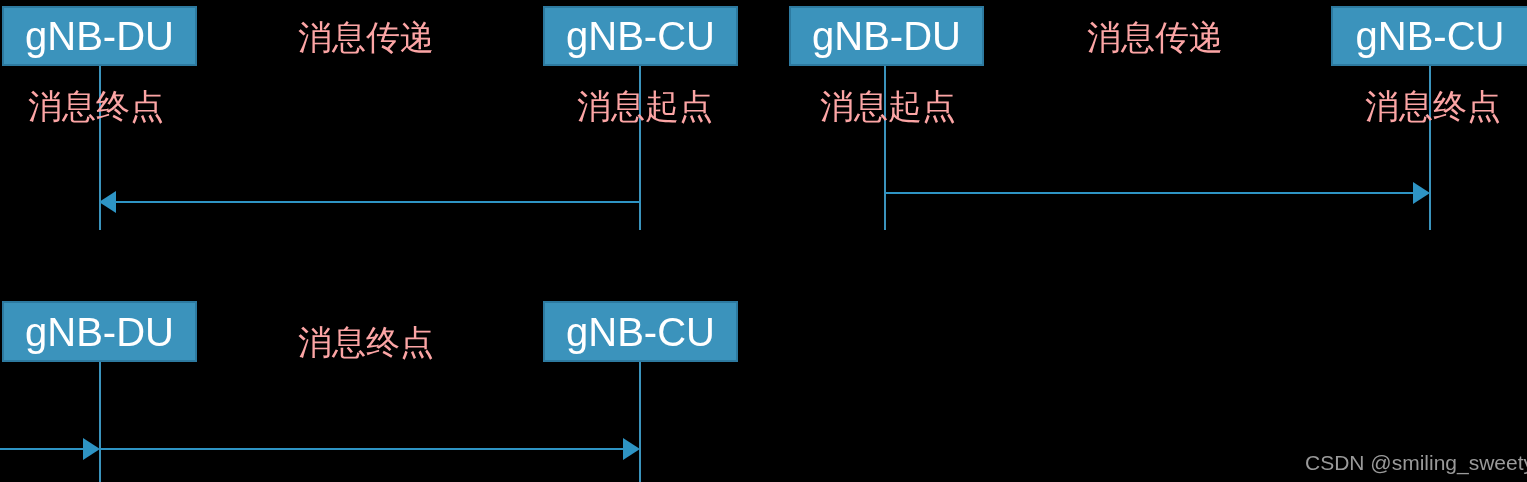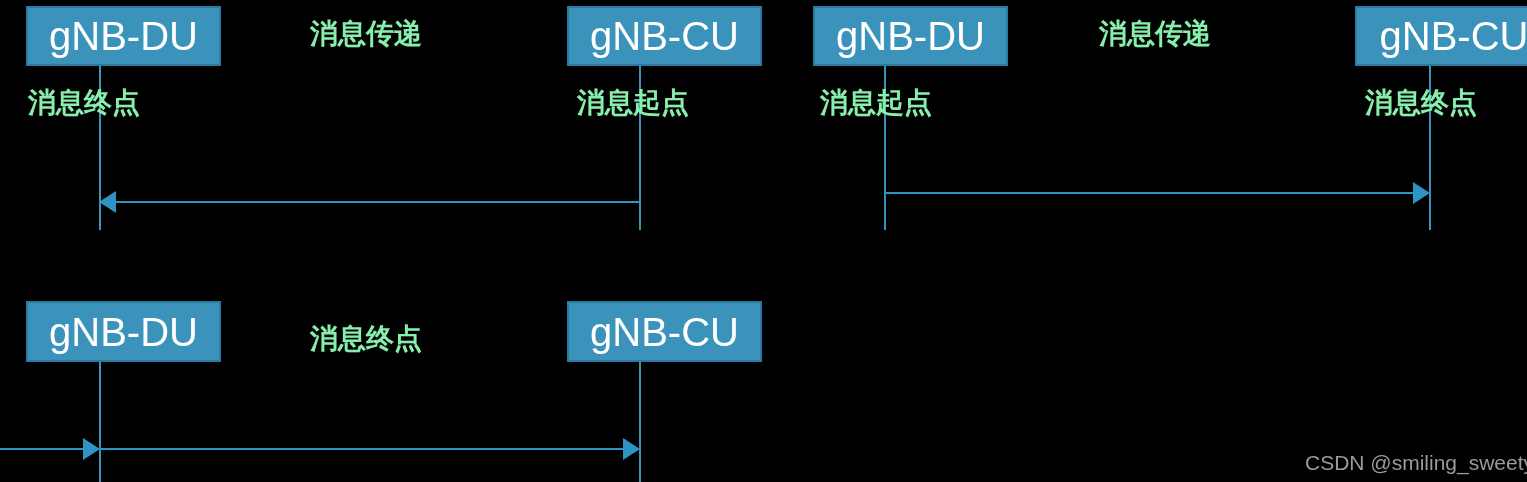--- a/index.html
+++ b/index.html
@@ -28,21 +28,20 @@
     color: #ffffff;
     display: flex;
     align-items: center;
     justify-content: center;
     font-size: 40px;
     font-weight: 400;
     letter-spacing: 0px;
     white-space: nowrap;
     line-height: 1;
     font-family: "Liberation Sans", "DejaVu Sans", sans-serif;
-    margin-left: 24px;
   }
 
   
   .lifeline {
     position: absolute;
     width: 2px;
     background: #3b93bc;
   }
 
   
@@ -61,23 +60,23 @@
   .arrow-head.right {
     border-left: 17px solid #2e94c4;
   }
   .arrow-head.left {
     border-right: 17px solid #2e94c4;
   }
 
   
   .red-label {
     position: absolute;
-    color: #86efac;
-    font-weight: bold;
-    font-size: 28px;
+    color: #fca5a5;
+    font-weight: normal;
+    font-size: 34px;
     line-height: 1;
     white-space: nowrap;
     font-family: "DejaVu Sans", "Liberation Sans", sans-serif;
   }
   .red-label.center {
     transform: translateX(-50%);
   }
 
   
   .watermark {

